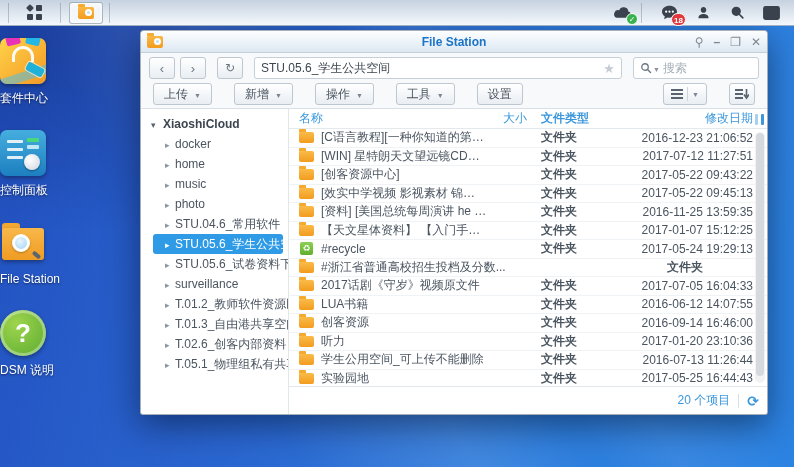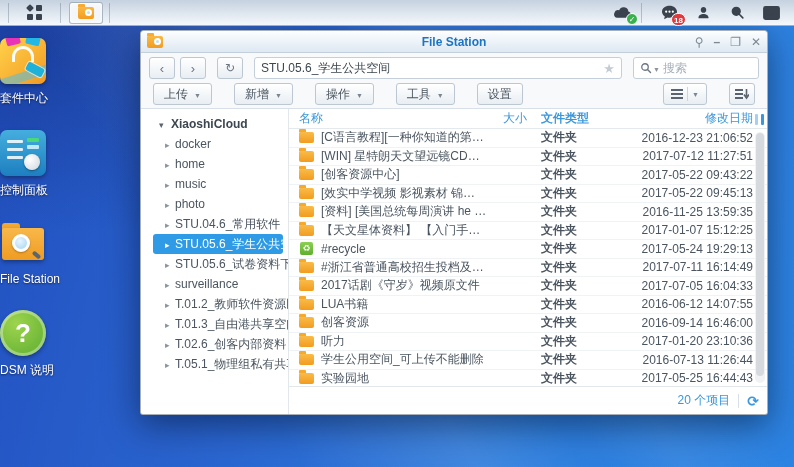--- a/index.html
+++ b/index.html
@@ -108,21 +108,21 @@
   .icon-btn { height:22px; border:1px solid #bcc7d1; border-radius:3px; background:linear-gradient(#ffffff,#e9eef3);
     display:flex; align-items:center; justify-content:center; cursor:pointer; }
   .viewbtn { width:44px; gap:4px; }
   .vlines i { display:block; width:12px; height:2px; background:#5a6470; margin:2px 0; }
   .vsep { width:1px; height:14px; background:#ccd4dc; }
   .sortbtn { width:26px; }
 
   .wbody { flex:1; display:flex; min-height:0; background:#fff; border-radius:0 0 3px 3px; }
   
   .sidebar { width:148px; flex:none; border-right:1px solid #e2e7ec; padding-top:5px; overflow:hidden; }
-  .tree-root { height:20px; line-height:20px; padding-left:18px; font-weight:bold; color:#3c4650; cursor:pointer; white-space:nowrap; }
+  .tree-root { height:20px; line-height:20px; padding-left:10px; font-weight:bold; color:#3c4650; cursor:pointer; white-space:nowrap; }
   .tree-root .arr { display:inline-block; width:12px; color:#5a6470; font-size:9px; }
   .tree-item { height:20px; line-height:20px; padding-left:24px; color:#4a5560; cursor:pointer; white-space:nowrap; overflow:hidden; }
   .tree-item .arr { display:inline-block; width:10px; color:#8a94a0; font-size:9px; }
   .tree-item.selected { background:#2f9be6; color:#fff; border-radius:3px; margin:0 5px 0 12px; padding-left:12px; }
   .tree-item.selected .arr { color:#fff; }
 
   
   .list { flex:1; min-width:0; display:flex; flex-direction:column; position:relative; }
   .lheader { height:20px; flex:none; display:flex; align-items:center; border-bottom:1px solid #e4e9ee; color:#3b97dc; }
   .lrows { flex:1; min-height:0; overflow:hidden; }
@@ -415,21 +415,20 @@
             <div class="c-date">2017-05-24 19:29:13</div>
               <div class="c-pad"></div>
           </div>
           <div class="lrow">
             <div class="c-name">
                 <i class="fico"></i>
                 <span class="txt">#浙江省普通高校招生投档及分数...</span>
               </div>
             <div class="c-size"></div>
             <div class="c-type">文件夹</div>
-            <div class="c-date">2017-07-11 16:14:49</div>
               <div class="c-pad"></div>
           </div>
           <div class="lrow">
             <div class="c-name">
                 <i class="fico"></i>
                 <span class="txt">2017话剧《守岁》视频原文件</span>
               </div>
             <div class="c-size"></div>
             <div class="c-type">文件夹</div>
             <div class="c-date">2017-07-05 16:04:33</div>

